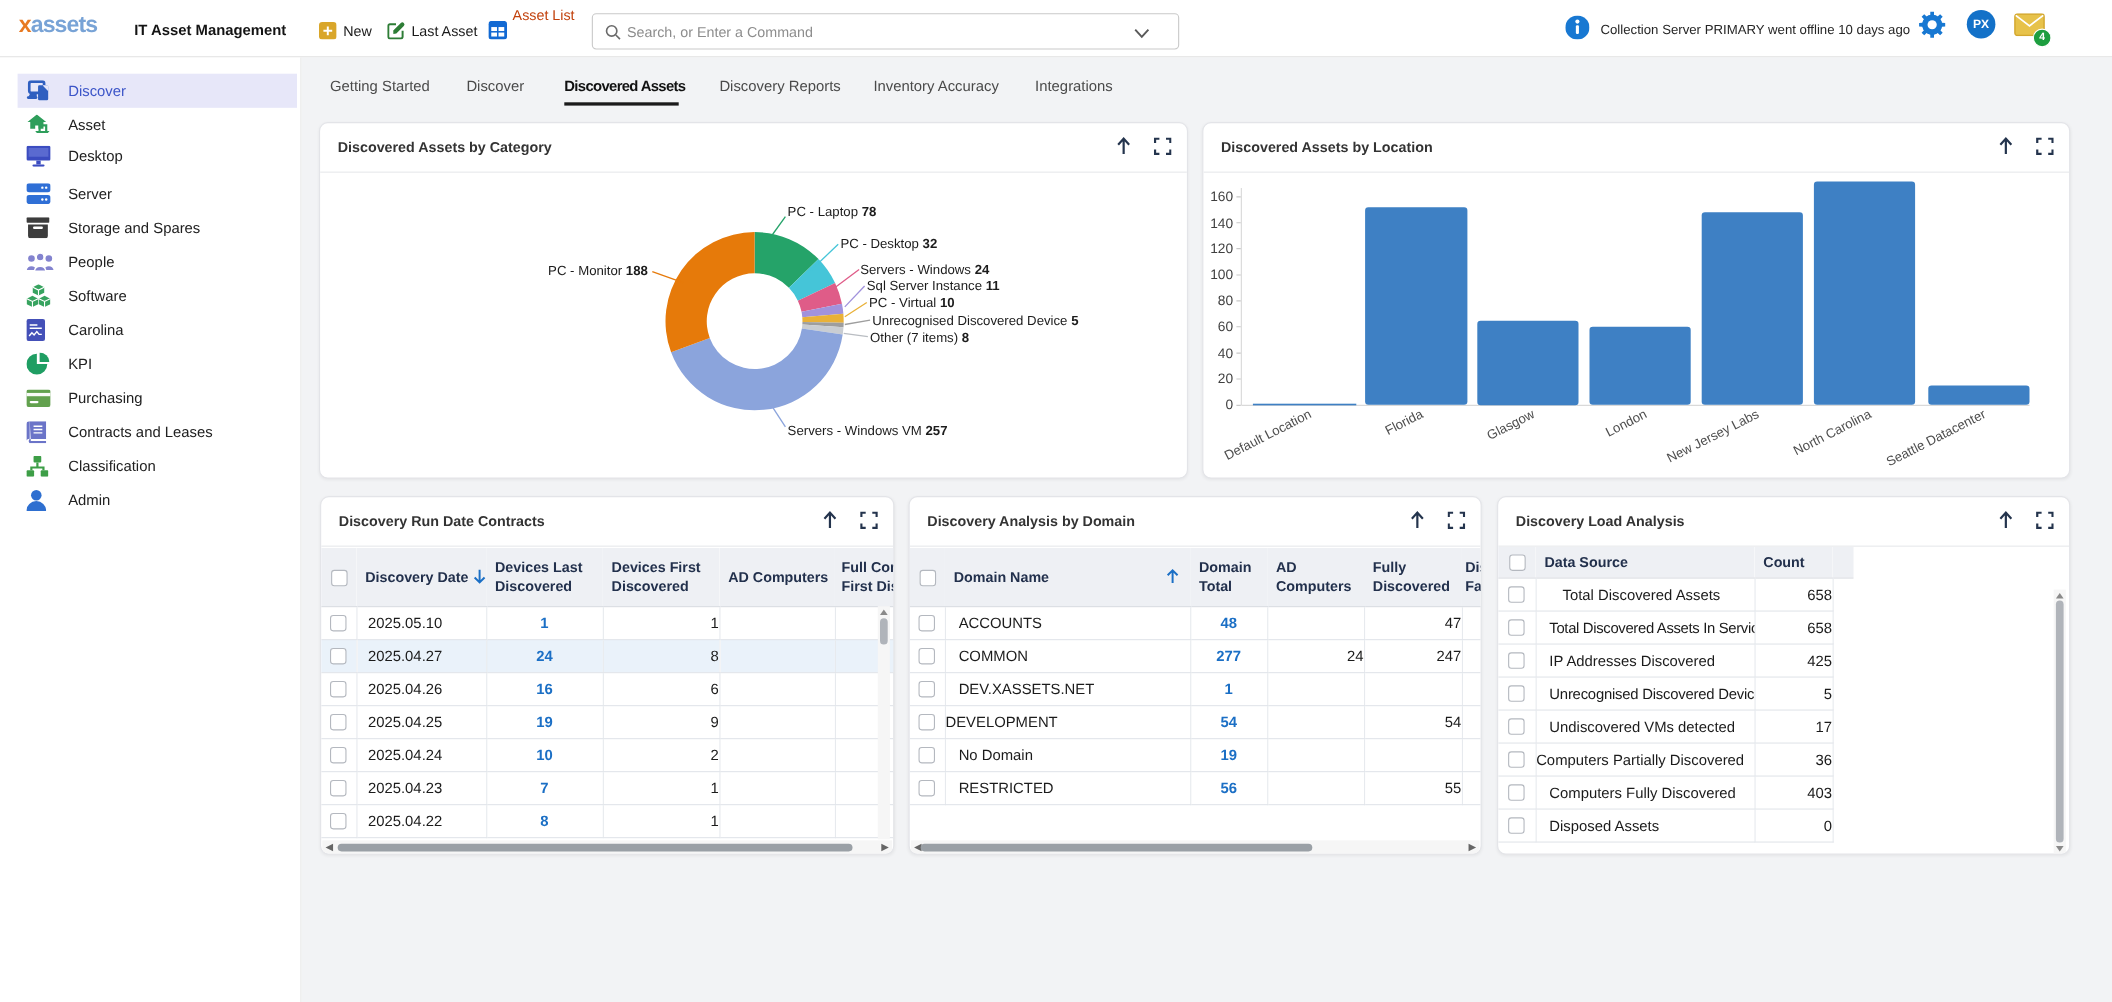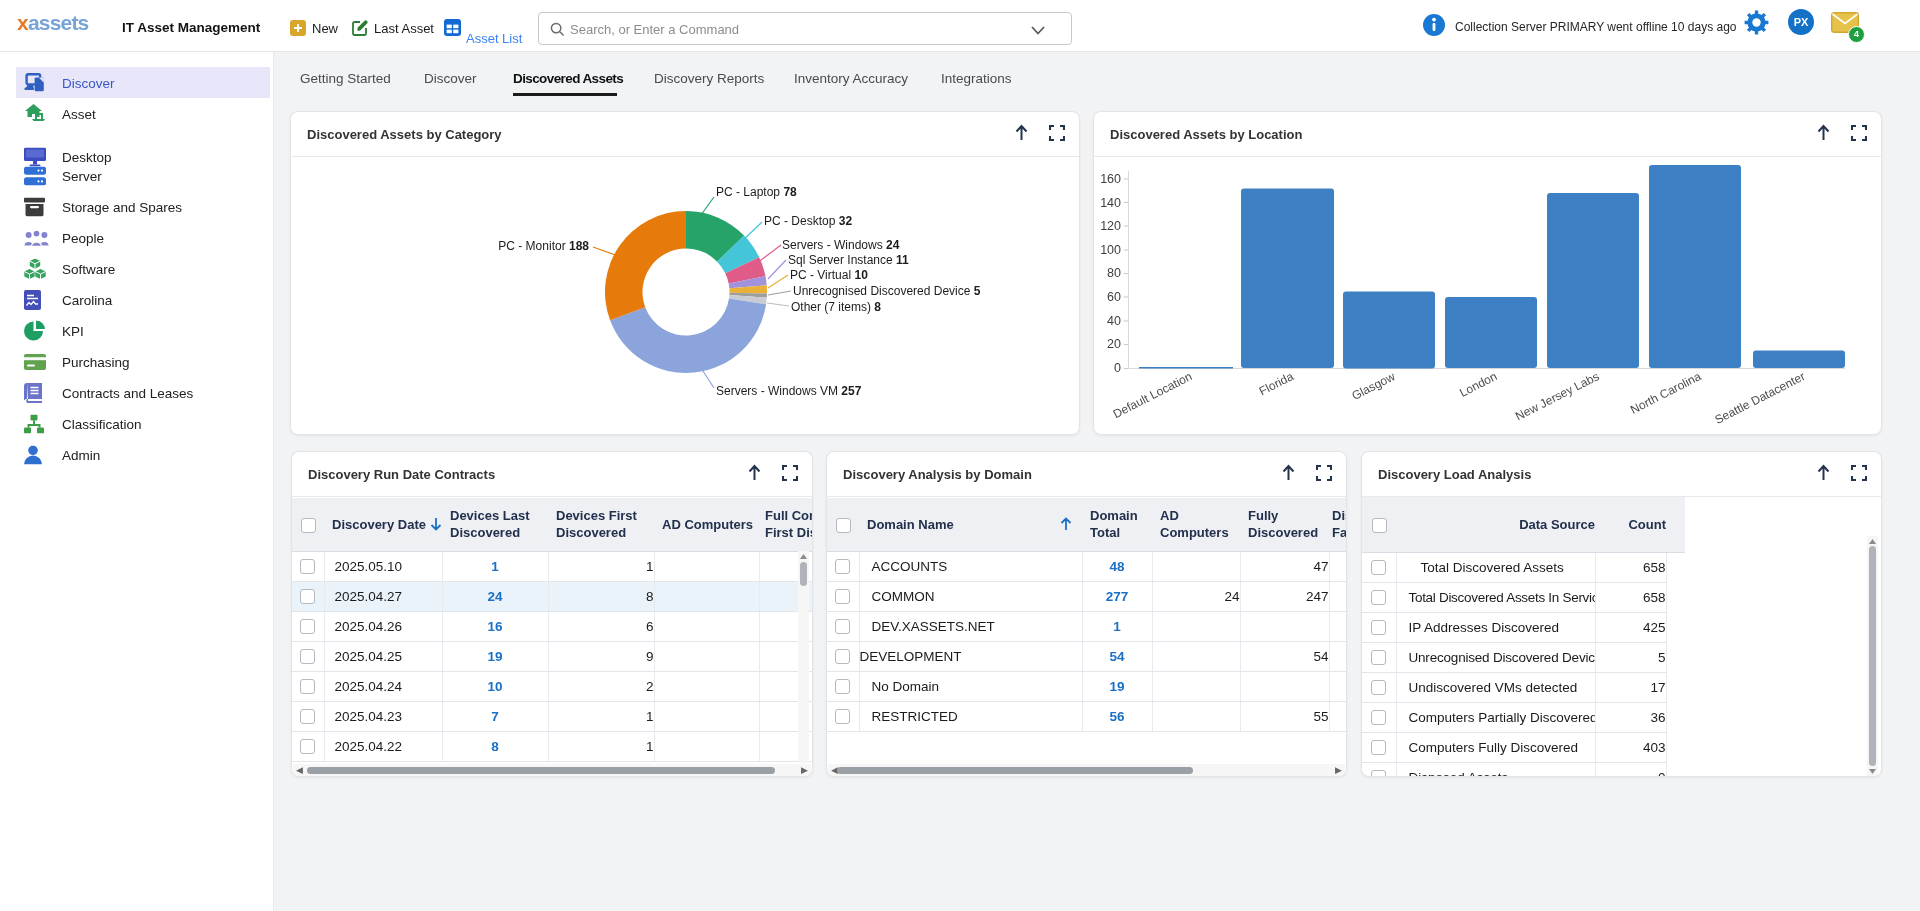--- a/index.html
+++ b/index.html
@@ -61,21 +61,21 @@
   <div style="position:absolute;left:374px;top:21px;font-size:13px;color:#1a1a1a;">Last Asset</div>
   <svg width="17" height="17" viewBox="0 0 17 17" style="position:absolute;left:444px;top:19px;">
       <rect x="0" y="0" width="17" height="17" rx="3" fill="#1269d3"></rect>
       <g fill="#fff">
         <rect x="2.6" y="5.6" width="5.2" height="3.6"></rect>
         <rect x="9.2" y="5.6" width="5.2" height="3.6"></rect>
         <rect x="2.6" y="10.6" width="5.2" height="3.6"></rect>
         <rect x="9.2" y="10.6" width="5.2" height="3.6"></rect>
       </g>
     </svg>
-  <div style="position:absolute;left:466px;top:31px;font-size:13px;color:#3b82f6;">Asset List</div>
+  <div style="position:absolute;left:466px;top:6px;font-size:13px;color:#c2410c;">Asset List</div>
 
   <div style="position:absolute;left:538px;top:12px;width:534px;height:33px;border:1px solid #c9c9c9;border-radius:4px;background:#fff;">
     <svg width="15" height="15" viewBox="0 0 16 16" style="position:absolute;left:11px;top:9px;">
         <circle cx="6.5" cy="6.5" r="5" fill="none" stroke="#6b6b6b" stroke-width="1.6"></circle>
         <line x1="10.5" y1="10.5" x2="14.5" y2="14.5" stroke="#6b6b6b" stroke-width="1.6"></line>
       </svg>
     <div style="position:absolute;left:31px;top:9px;font-size:13px;color:#8d8d8d;">Search, or Enter a Command</div>
     <svg width="14" height="9" viewBox="0 0 14 9" style="position:absolute;right:26px;top:13px;">
         <polyline points="1,1 7,7.5 13,1" fill="none" stroke="#5a5a5a" stroke-width="1.8"></polyline>
       </svg>
@@ -112,21 +112,21 @@
       </svg>
     <div class="lbl">Discover</div>
   </div>
   <div class="sitem" style="top:46px;">
     <svg width="23" height="20" viewBox="0 0 23 20">
         <path d="M8.5 0 17 7h-2.5v6H10v-3H7v3H2.5V7H0z" fill="#2e9e5b" transform="translate(1,0)"></path>
         <path d="M11 9h8v6h2l-1.5 2H9.5L8 15h3zm2 2v4h4v-4z" fill="#2e9e5b"></path>
       </svg>
     <div class="lbl">Asset</div>
   </div>
-  <div class="sitem" style="top:89px;">
+  <div class="sitem" style="top:74px;">
     <svg width="22" height="19" viewBox="0 0 22 19">
         <rect x="0" y="0" width="22" height="13.5" rx="1.5" fill="#3b4cc0"></rect>
         <rect x="2" y="2" width="18" height="8" fill="#5a6ad0"></rect>
         <rect x="9" y="13.5" width="4" height="3.5" fill="#3b4cc0"></rect>
         <rect x="5.5" y="17" width="11" height="2" rx="1" fill="#3b4cc0"></rect>
       </svg>
     <div class="lbl">Desktop</div>
   </div>
   <div class="sitem" style="top:108px;">
     <svg width="22" height="19" viewBox="0 0 22 19">
@@ -536,21 +536,21 @@
       </svg>
   </div>
   <table style="position:absolute;left:0;top:45px;width:323px;">
     <colgroup>
         <col style="width:34px;">
         <col style="width:199px;">
         <col style="width:71px;">
         <col style="width:19px;">
       </colgroup>
     <thead>
-        <tr class="thead" style="height:55px;text-align:right;">
+        <tr class="thead" style="height:28px;">
       <th style="text-align:center;padding-left:0;"><span class="cb"></span></th>
       <th>Data Source</th>
       <th>Count</th>
       <th></th>
     </tr>
       </thead>
     <tbody>
       <tr>
           <td style="text-align:center;"><span class="cb"></span></td>
           <td style="padding-left:24px;">Total Discovered Assets</td>
@@ -576,21 +576,21 @@
           <td class="nob"></td>
         </tr>
       <tr>
           <td style="text-align:center;"><span class="cb"></span></td>
           <td style="padding-left:12px;">Undiscovered VMs detected</td>
           <td class="num">17</td>
           <td class="nob"></td>
         </tr>
       <tr>
           <td style="text-align:center;"><span class="cb"></span></td>
-          <td style="padding-left:12px;">Computers Partially Discovered</td>
+          <td style="">Computers Partially Discovered</td>
           <td class="num">36</td>
           <td class="nob"></td>
         </tr>
       <tr>
           <td style="text-align:center;"><span class="cb"></span></td>
           <td style="padding-left:12px;">Computers Fully Discovered</td>
           <td class="num">403</td>
           <td class="nob"></td>
         </tr>
       <tr>

